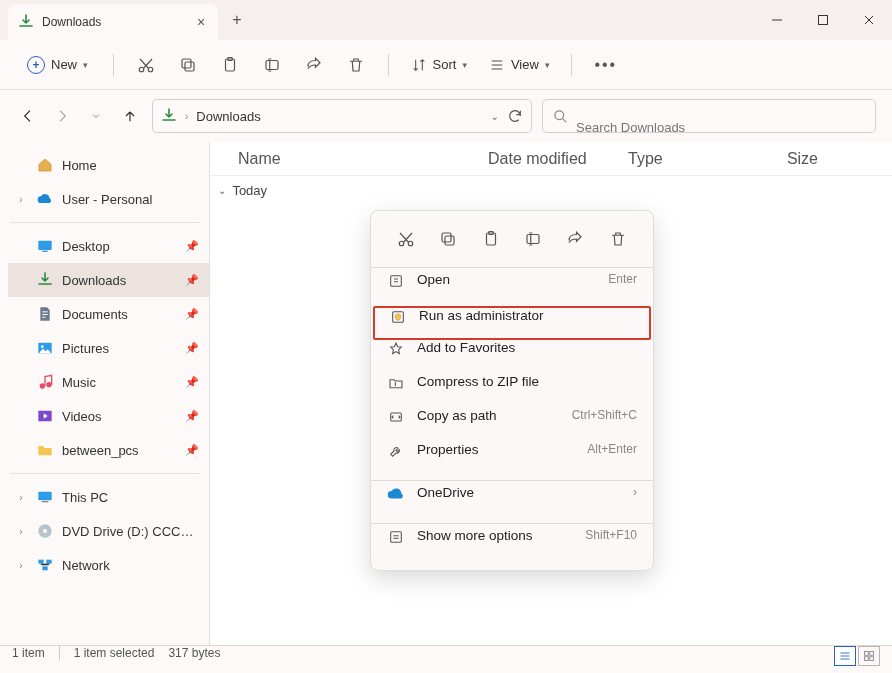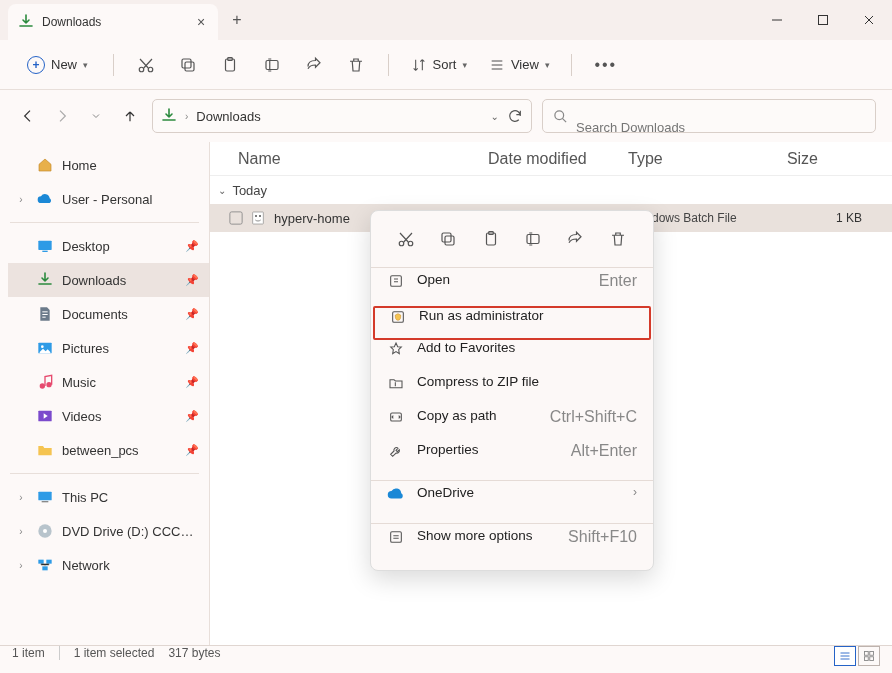--- a/index.html
+++ b/index.html
@@ -67,21 +67,21 @@
 
 
 .ctxmenu{position:absolute;left:370px;top:210px;width:284px;background:#fcf8f7;border:1px solid #ddd;border-radius:8px;box-shadow:0 8px 24px rgba(0,0,0,0.15);padding:8px 0;z-index:50;}
 .ctx-iconrow{display:flex;justify-content:space-around;padding:6px 14px 10px;}
 .ctx-iconrow div{width:28px;height:28px;display:flex;align-items:center;justify-content:center;color:#555;border-radius:4px;}
 .ctx-sep{height:1px;background:#e5dbd6;margin:4px 0;}
 .ctx-item{display:flex;height:34px;padding:0 16px;gap:12px;}
 .ctx-item.highlight{border:2.5px solid #d43a2a;border-radius:2px;margin:0 2px;padding:0 14px;}
 .ctx-item .cic{width:18px;height:18px;display:flex;align-items:center;justify-content:center;color:#555;}
 .ctx-item .clbl{flex:1;font-size:13.5px;color:#222;}
-.ctx-item .csh{font-size:16px;color:#888;}
+.ctx-item .csh{font-size:12px;color:#888;}
 .ctx-item .carr{color:#888;font-size:12px;}
 
 
 .statusbar{position:absolute;left:0;right:0;bottom:0;height:28px;border-top:1px solid #e0d6d1;background:#fdf9f8;display:flex;align-items:flex-start;padding:0 12px;font-size:12px;color:#555;gap:14px;}
 .statusbar .sep{width:1px;height:14px;background:#ccc;}
 .viewbtns{margin-left:auto;display:flex;gap:2px;}
 .viewbtns div{width:22px;height:20px;border:1px solid #bdb3ae;display:flex;align-items:center;justify-content:center;font-size:12px;}
 .viewbtns div.active{background:#fff;border-color:#2563c7;}
 
 svg{display:block;}
@@ -368,39 +368,20 @@
   <div class="content">
     <div class="colheaders">
       <div class="ch-name">Name</div>
       <div class="ch-date">Date modified</div>
       <div class="ch-type">Type</div>
       <div class="ch-size">Size</div>
     </div>
     <div class="group">
       <span class="gch">⌄</span>
       <span>Today</span>
-    </div>
-    <div class="filerow">
-      <span class="cb">
-          <svg width="14" height="14" viewBox="0 0 16 16">
-            <rect x="1" y="1" width="14" height="14" rx="2" fill="none" stroke="#888"></rect>
-          </svg>
-        </span>
-      <span class="fic">
-          <svg width="16" height="16" viewBox="0 0 24 24">
-            <rect x="4" y="3" width="16" height="18" rx="1" fill="#fff" stroke="#888"></rect>
-            <circle cx="9" cy="9" r="1.5" fill="#555"></circle>
-            <circle cx="15" cy="9" r="1.5" fill="#555"></circle>
-            <path d="M8 15c2 2 6 2 8 0" stroke="#555" fill="none"></path>
-          </svg>
-        </span>
-      <span class="fn">hyperv-home</span>
-      <span class="fd"></span>
-      <span class="ft">dows Batch File</span>
-      <span class="fs">1 KB</span>
     </div>
   </div>
 </div>
 
 <div class="ctxmenu">
   <div class="ctx-iconrow">
     <div>
         <svg width="18" height="18" viewBox="0 0 24 24" fill="none" stroke="#555" stroke-width="1.6">
           <circle cx="6" cy="18" r="3"></circle>
           <circle cx="18" cy="18" r="3"></circle>

